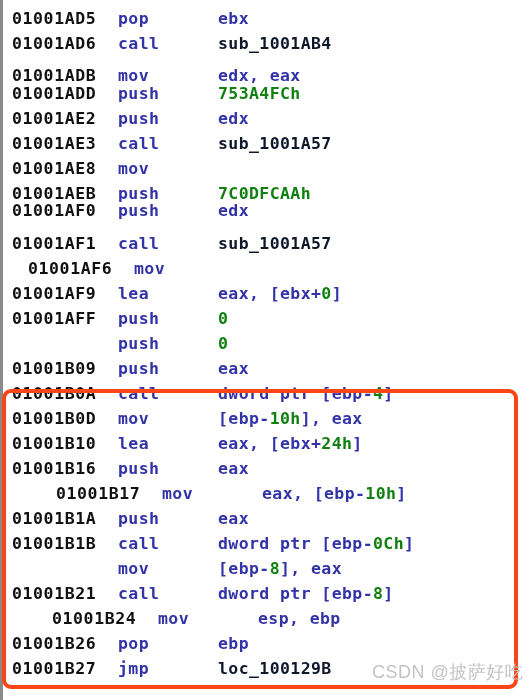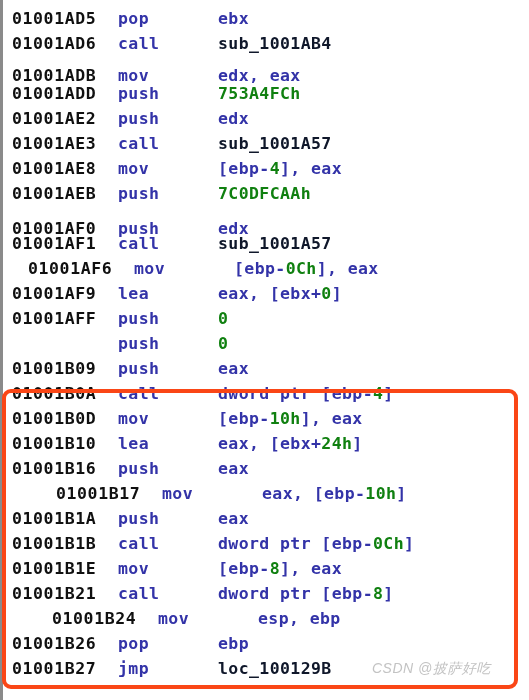--- a/index.html
+++ b/index.html
@@ -84,59 +84,58 @@
     border: 4px solid #fa4616;
     border-radius: 9px;
     box-sizing: border-box;
     pointer-events: none;
   }
   #watermark {
     position: absolute;
     left: 372px;
     top: 660px;
     font-family: "Liberation Sans", sans-serif;
-    font-size: 14px;
+    font-size: 18px;
     color: #c3c3c3;
     white-space: nowrap;
     letter-spacing: 0.5px;
-    font-style: italic;
   }
 </style>
 </head>
 <body>
 
 <div id="screenshot">
 
   <div id="left-gutter"></div>
 
   <div id="listing">
       <div class="asm-row clipped" style="top: -9px;"><span class="addr">01001AD5</span></div>
       <div class="asm-row" style="top: 6px;"><span class="addr">01001AD5</span><span class="mnem">pop</span><span class="ops"><span class="t-reg">ebx</span></span></div>
       <div class="asm-row" style="top: 31px;"><span class="addr">01001AD6</span><span class="mnem">call</span><span class="ops"><span class="t-name">sub_1001AB4</span></span></div>
       <div class="asm-row" style="top: 63px;"><span class="addr">01001ADB</span><span class="mnem">mov</span><span class="ops"><span class="t-reg">edx, eax</span></span></div>
       <div class="asm-row" style="top: 81px;"><span class="addr">01001ADD</span><span class="mnem">push</span><span class="ops"><span class="t-num">753A4FCh</span></span></div>
       <div class="asm-row" style="top: 106px;"><span class="addr">01001AE2</span><span class="mnem">push</span><span class="ops"><span class="t-reg">edx</span></span></div>
       <div class="asm-row" style="top: 131px;"><span class="addr">01001AE3</span><span class="mnem">call</span><span class="ops"><span class="t-name">sub_1001A57</span></span></div>
-      <div class="asm-row" style="top: 156px;"><span class="addr">01001AE8</span><span class="mnem">mov</span><span class="ops"><span class="t-reg">[ebp-</span><span class="t-num">4</span><span class="t-reg">], eax</span></span></div>
+      <div class="asm-row" style="top: 156px;"><span class="addr">01001AE8</span><span class="mnem">mov</span></div>
       <div class="asm-row" style="top: 181px;"><span class="addr">01001AEB</span><span class="mnem">push</span><span class="ops"><span class="t-num">7C0DFCAAh</span></span></div>
-      <div class="asm-row" style="top: 216px;"><span class="addr">01001AF0</span><span class="mnem">push</span><span class="ops"><span class="t-reg">edx</span></span></div>
+      <div class="asm-row" style="top: 198px;"><span class="addr">01001AF0</span><span class="mnem">push</span><span class="ops"><span class="t-reg">edx</span></span></div>
       <div class="asm-row" style="top: 231px;"><span class="addr">01001AF1</span><span class="mnem">call</span><span class="ops"><span class="t-name">sub_1001A57</span></span></div>
-      <div class="asm-row" style="top: 256px; margin-left: 16px;"><span class="addr">01001AF6</span><span class="mnem">mov</span><span class="ops"><span class="t-reg">[ebp-</span><span class="t-num">0Ch</span><span class="t-reg">], eax</span></span></div>
+      <div class="asm-row" style="top: 256px; margin-left: 16px;"><span class="addr">01001AF6</span><span class="mnem">mov</span></div>
       <div class="asm-row" style="top: 281px;"><span class="addr">01001AF9</span><span class="mnem">lea</span><span class="ops"><span class="t-reg">eax, [ebx+</span><span class="t-num">0</span><span class="t-reg">]</span></span></div>
       <div class="asm-row" style="top: 306px;"><span class="addr">01001AFF</span><span class="mnem">push</span><span class="ops"><span class="t-num">0</span></span></div>
       <div class="asm-row" style="top: 331px;"><span class="mnem">push</span><span class="ops"><span class="t-num">0</span></span></div>
       <div class="asm-row" style="top: 356px;"><span class="addr">01001B09</span><span class="mnem">push</span><span class="ops"><span class="t-reg">eax</span></span></div>
       <div class="asm-row" style="top: 381px;"><span class="addr">01001B0A</span><span class="mnem">call</span><span class="ops"><span class="t-reg">dword ptr [ebp-</span><span class="t-num">4</span><span class="t-reg">]</span></span></div>
       <div class="asm-row" style="top: 406px; padding-left: 8px;"><span class="addr">01001B0D</span><span class="mnem">mov</span><span class="ops"><span class="t-reg">[ebp-</span><span class="t-num">10h</span><span class="t-reg">], eax</span></span></div>
       <div class="asm-row" style="top: 431px;"><span class="addr">01001B10</span><span class="mnem">lea</span><span class="ops"><span class="t-reg">eax, [ebx+</span><span class="t-num">24h</span><span class="t-reg">]</span></span></div>
       <div class="asm-row" style="top: 456px;"><span class="addr">01001B16</span><span class="mnem">push</span><span class="ops"><span class="t-reg">eax</span></span></div>
       <div class="asm-row" style="top: 481px; margin-left: 44px;"><span class="addr">01001B17</span><span class="mnem">mov</span><span class="ops"><span class="t-reg">eax, [ebp-</span><span class="t-num">10h</span><span class="t-reg">]</span></span></div>
       <div class="asm-row" style="top: 506px;"><span class="addr">01001B1A</span><span class="mnem">push</span><span class="ops"><span class="t-reg">eax</span></span></div>
       <div class="asm-row" style="top: 531px;"><span class="addr">01001B1B</span><span class="mnem">call</span><span class="ops"><span class="t-reg">dword ptr [ebp-</span><span class="t-num">0Ch</span><span class="t-reg">]</span></span></div>
-      <div class="asm-row" style="top: 556px;"><span class="addr">01001B1E</span><span class="mnem">mov</span><span class="ops"><span class="t-reg">[ebp-</span><span class="t-num">8</span><span class="t-reg">], eax</span></span></div>
+      <div class="asm-row" style="top: 556px;"><span class="mnem">mov</span><span class="ops"><span class="t-reg">[ebp-</span><span class="t-num">8</span><span class="t-reg">], eax</span></span></div>
       <div class="asm-row" style="top: 581px;"><span class="addr">01001B21</span><span class="mnem">call</span><span class="ops"><span class="t-reg">dword ptr [ebp-</span><span class="t-num">8</span><span class="t-reg">]</span></span></div>
       <div class="asm-row" style="top: 606px; margin-left: 40px;"><span class="addr">01001B24</span><span class="mnem">mov</span><span class="ops"><span class="t-reg">esp, ebp</span></span></div>
       <div class="asm-row" style="top: 631px;"><span class="addr">01001B26</span><span class="mnem">pop</span><span class="ops"><span class="t-reg">ebp</span></span></div>
       <div class="asm-row" style="top: 656px; text-decoration: underline;"><span class="addr">01001B27</span><span class="mnem">jmp</span><span class="ops"><span class="t-name">loc_100129B</span></span></div>
     </div>
 
   <div id="highlight-box"></div>
 
   <div id="watermark">CSDN @披萨好吃</div>
 

